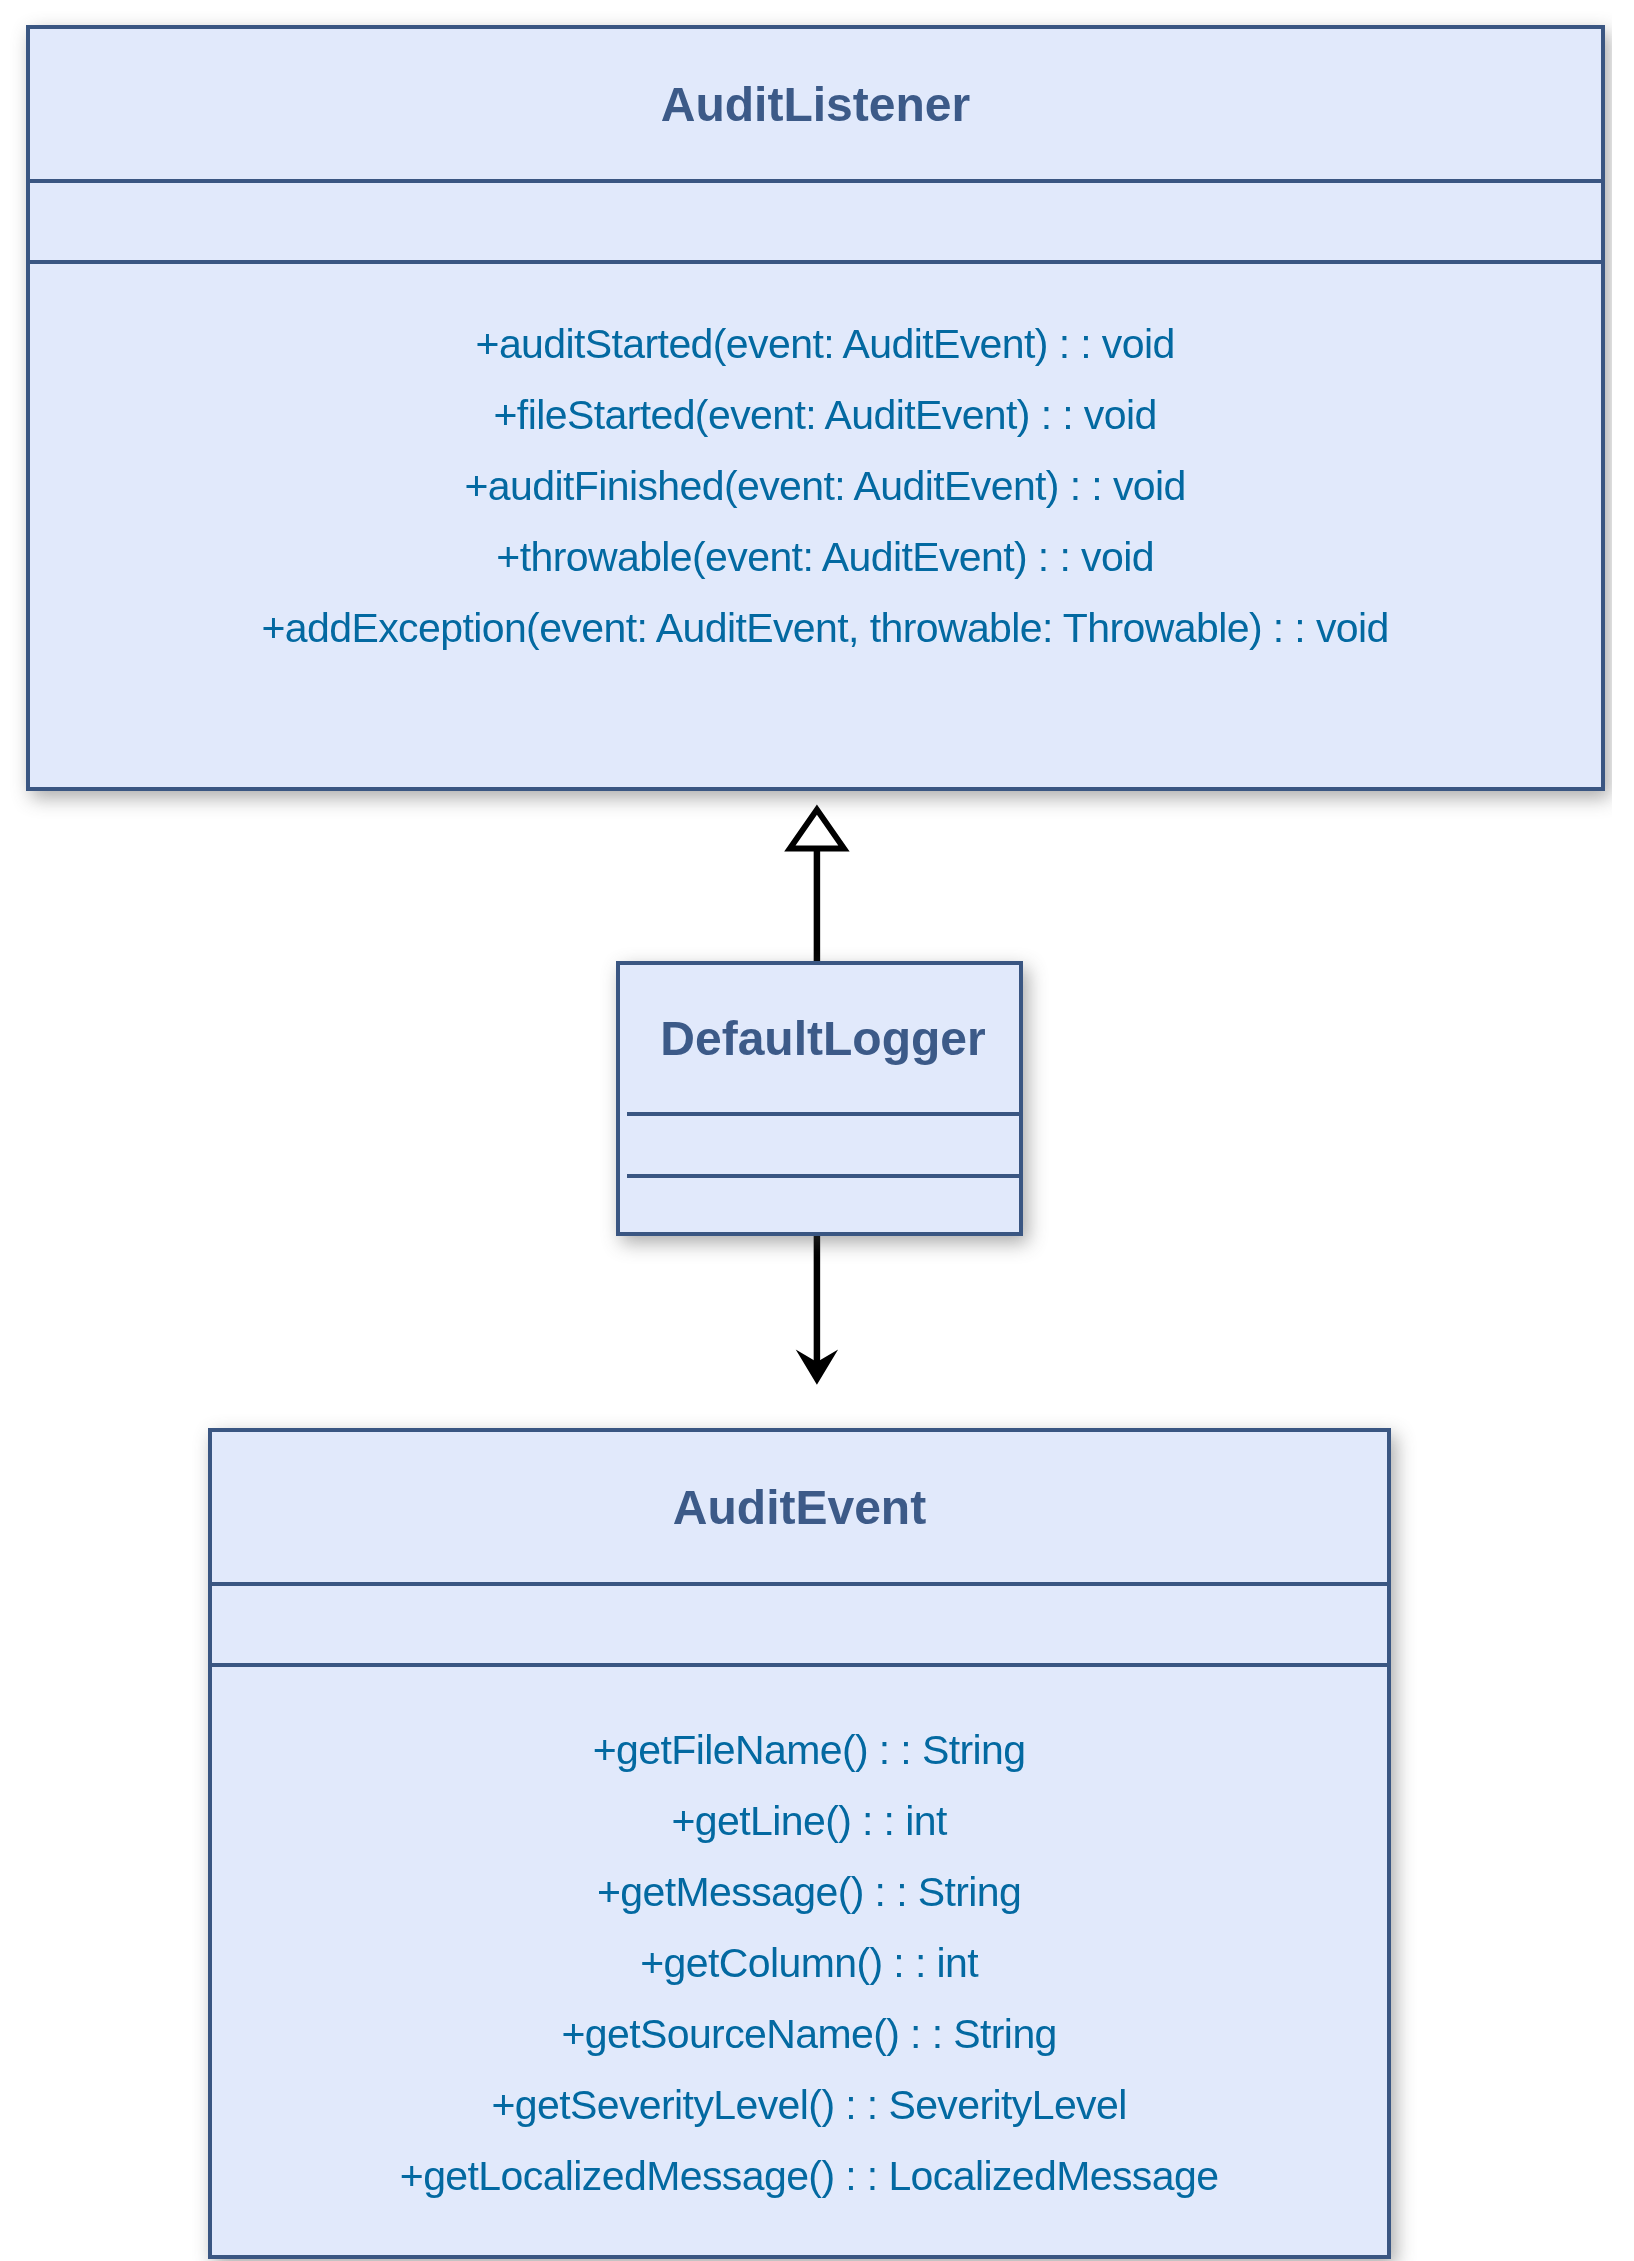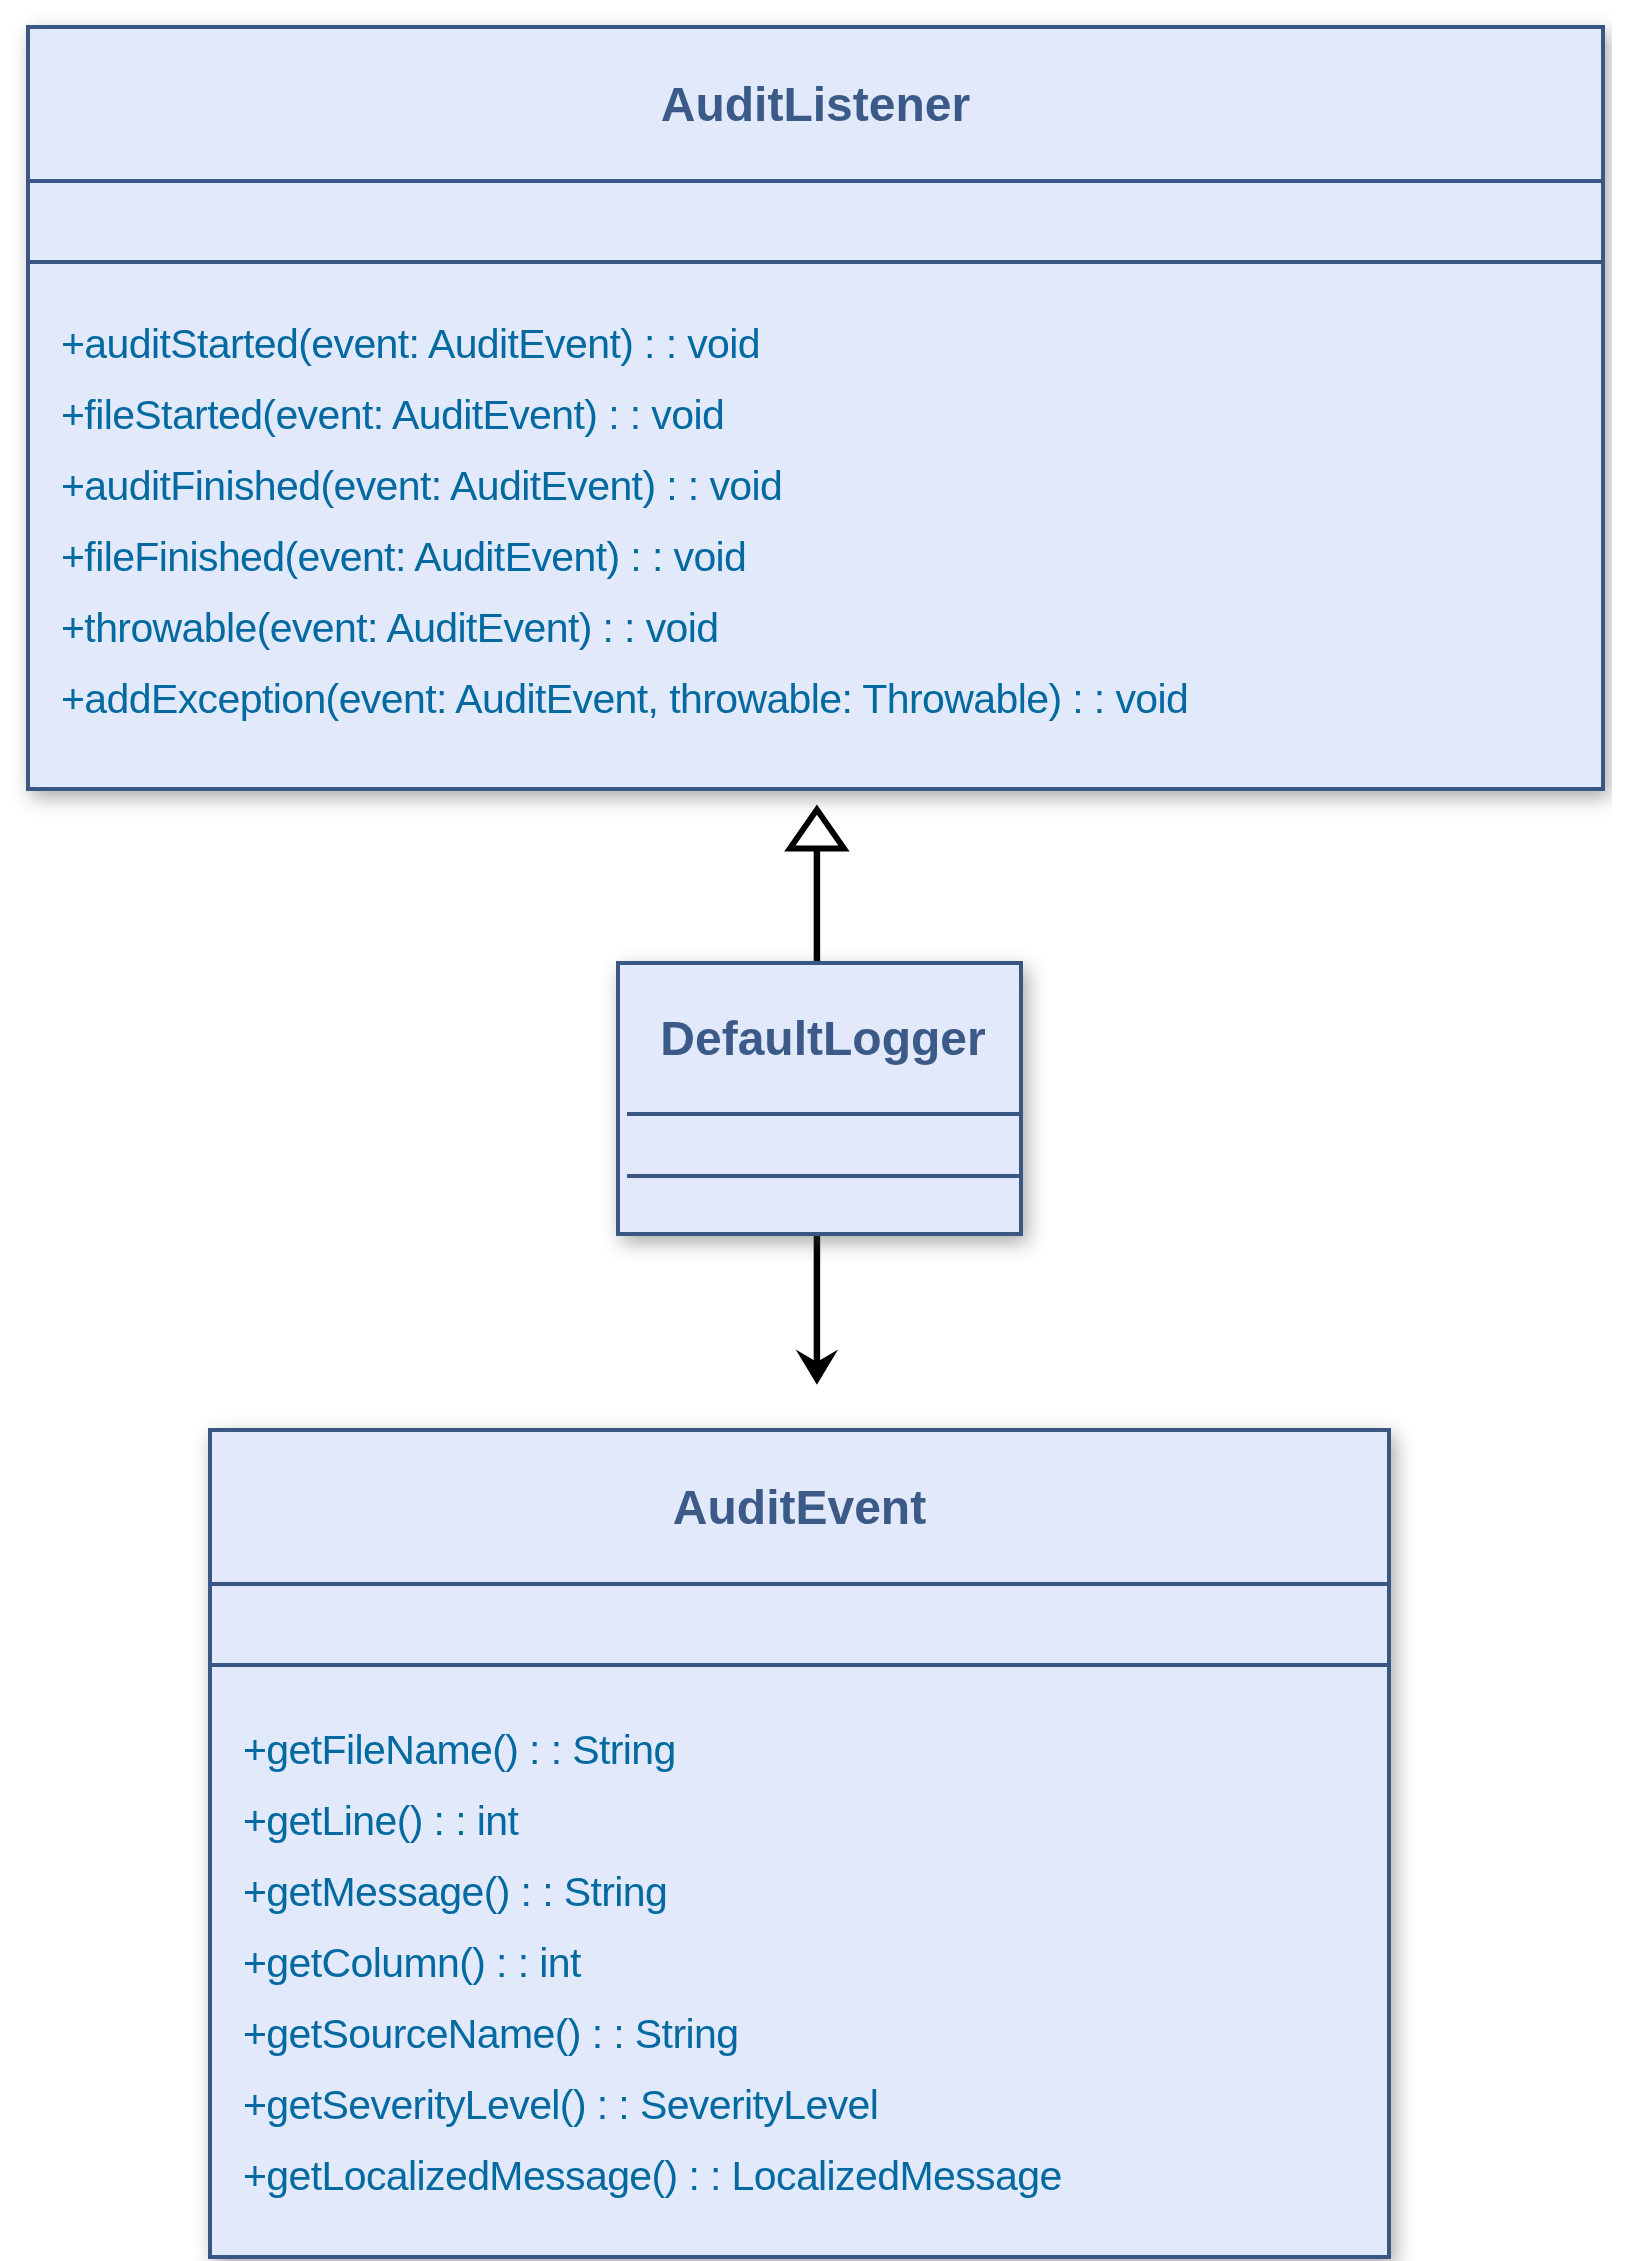--- a/index.html
+++ b/index.html
@@ -9,20 +9,21 @@
     height: 2261px;
     background: #ffffff;
     font-family: "Liberation Sans", "DejaVu Sans", sans-serif;
   }
   .canvas {
     position: relative;
     width: 1612px;
     height: 2261px;
     overflow: hidden;
     background: #ffffff;
+    text-align: center;
   }
   .connectors {
     position: absolute;
     left: 0;
     top: 0;
     width: 1635px;
     height: 2261px;
     pointer-events: none;
   }
   .class-box {
@@ -112,21 +113,20 @@
     <polygon points="1387,2352 1351,2292 1387,2313 1423,2292" fill="#000000"></polygon>
   </svg>
 
   <section class="class-box" id="box-auditlistener">
     <header class="compartment title">AuditListener</header>
     <div class="compartment attrs"></div>
     <div class="compartment methods">
         <div class="method-line">+auditStarted(event: AuditEvent) : : void</div>
         <div class="method-line">+fileStarted(event: AuditEvent) : : void</div>
         <div class="method-line">+auditFinished(event: AuditEvent) : : void</div>
-        <div class="method-line">+fileFinished(event: AuditEvent) : : void</div>
         <div class="method-line">+throwable(event: AuditEvent) : : void</div>
         <div class="method-line">+addException(event: AuditEvent, throwable: Throwable) : : void</div>
       </div>
   </section>
 
   <section class="class-box" id="box-defaultlogger">
     <header class="compartment title">DefaultLogger</header>
     <div class="compartment attrs"></div>
     <div class="compartment methods"></div>
   </section>

